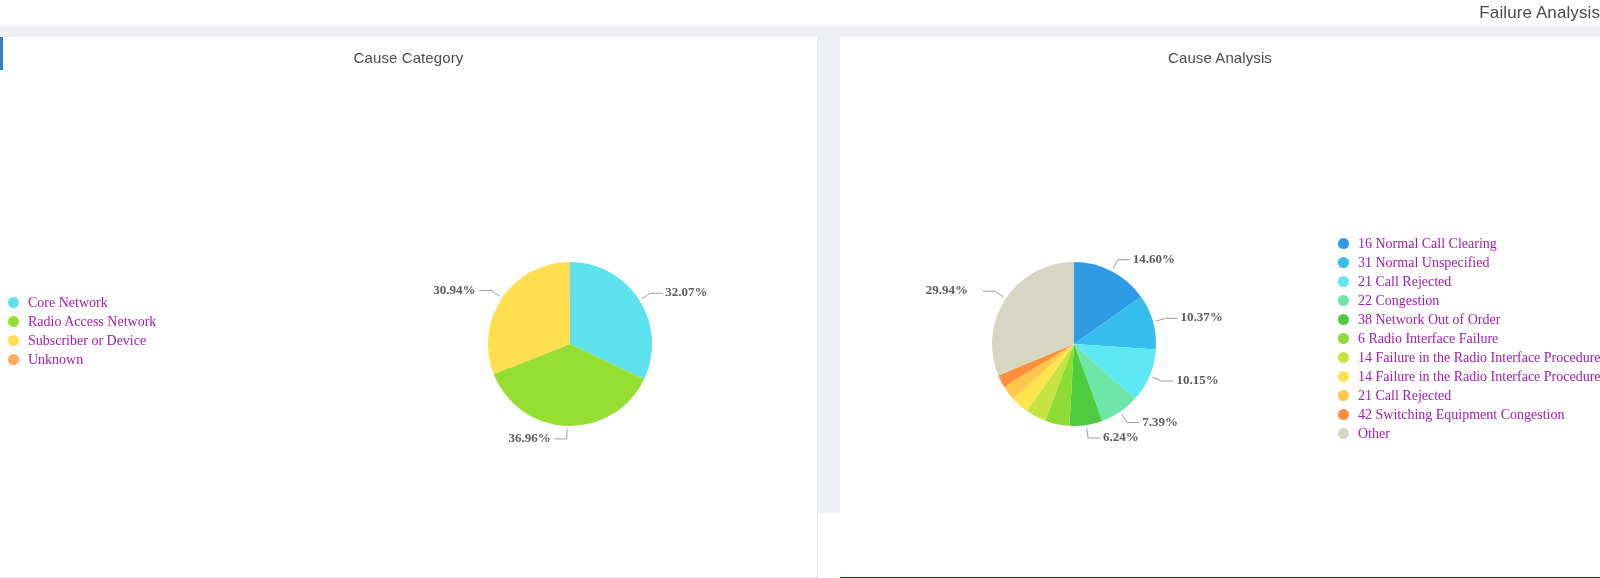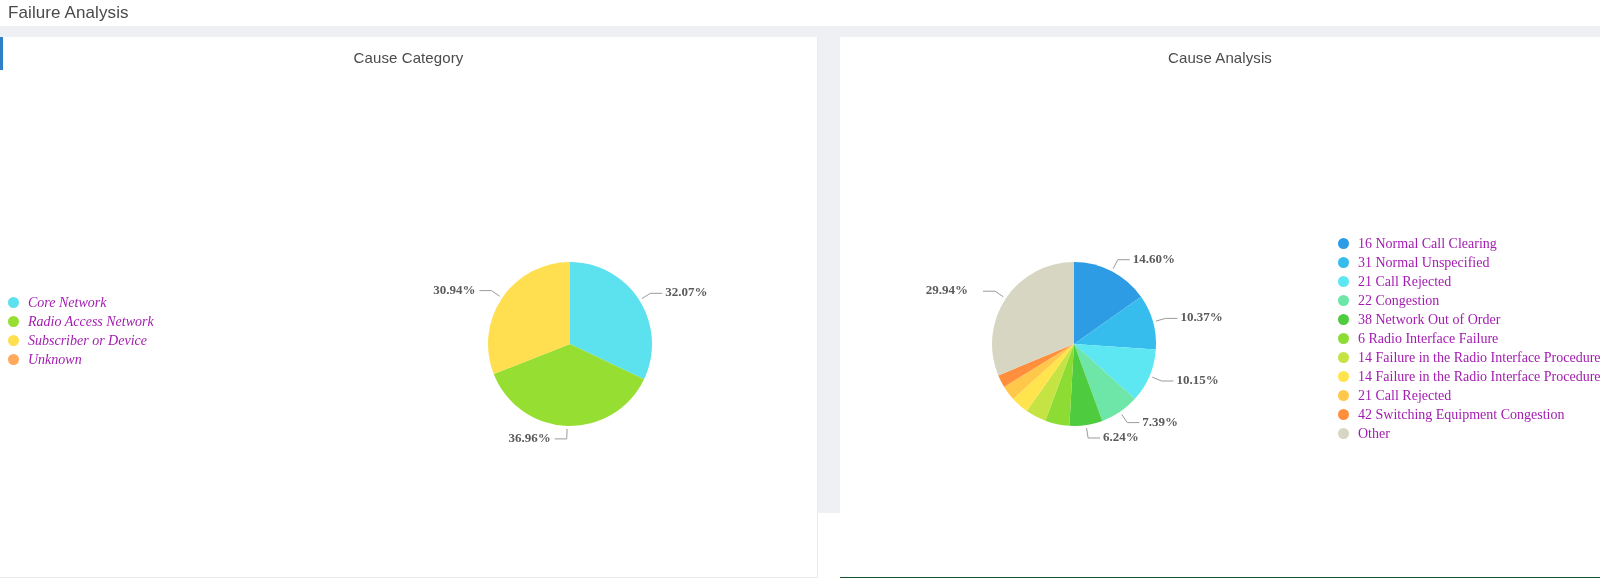--- a/index.html
+++ b/index.html
@@ -16,20 +16,21 @@
   }
 
   
   .page-header {
     height: 26px;
     background: #ffffff;
     display: flex;
     align-items: center;
     padding-left: 8px;
     box-sizing: border-box;
+    justify-content: flex-end;
   }
   .page-title {
     font-family: "Liberation Sans", sans-serif;
     font-size: 17px;
     color: #4a4a4a;
     letter-spacing: .1px;
     white-space: nowrap;
   }
 
   .header-rule {
@@ -99,21 +100,20 @@
   }
 
   
   .legend {
     position: absolute;
     font-family: "Liberation Serif", serif;
   }
   .legend-left {
     left: 8px;
     top: 227px;
-    font-style: italic;
   }
   .legend-right {
     left: 498px;
     top: 168px;
   }
   .legend-item {
     display: flex;
     align-items: center;
     height: 19px;
     white-space: nowrap;

